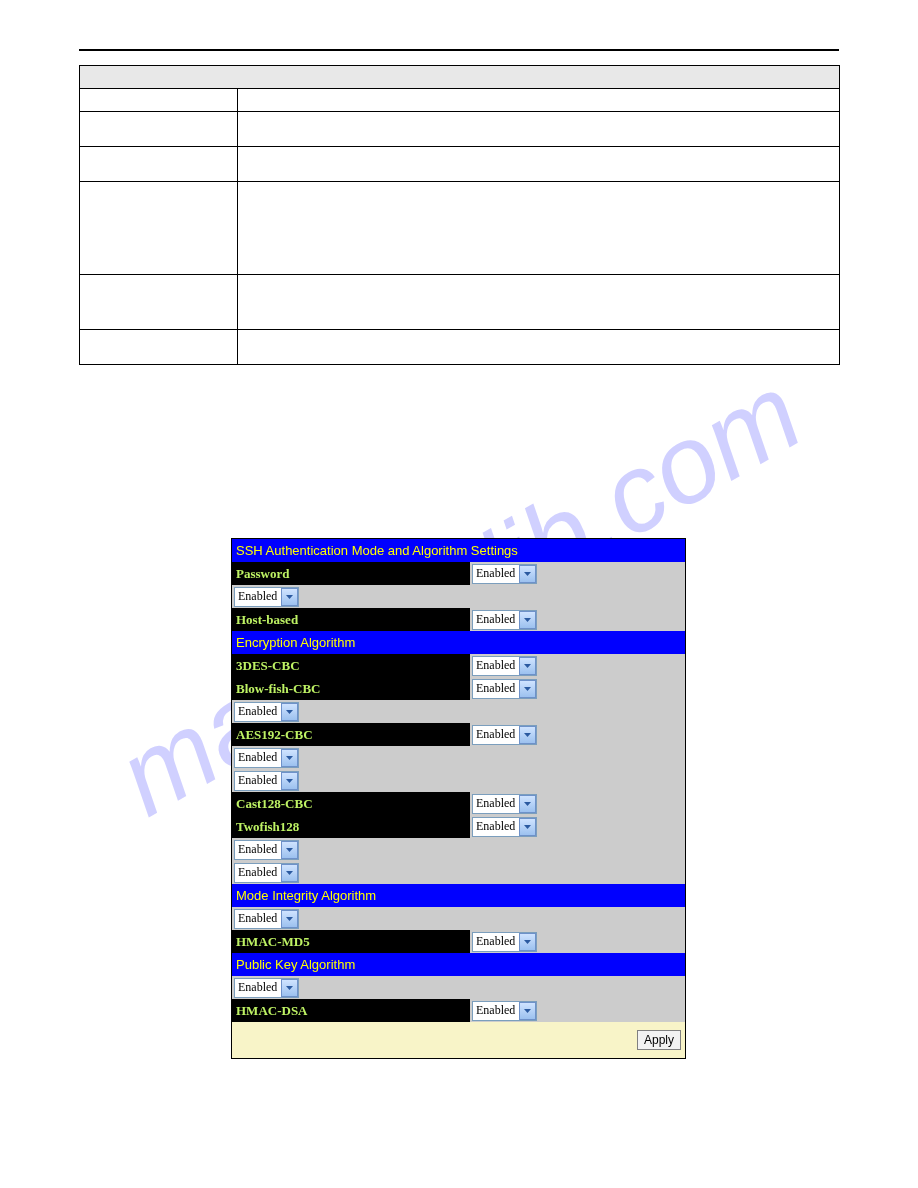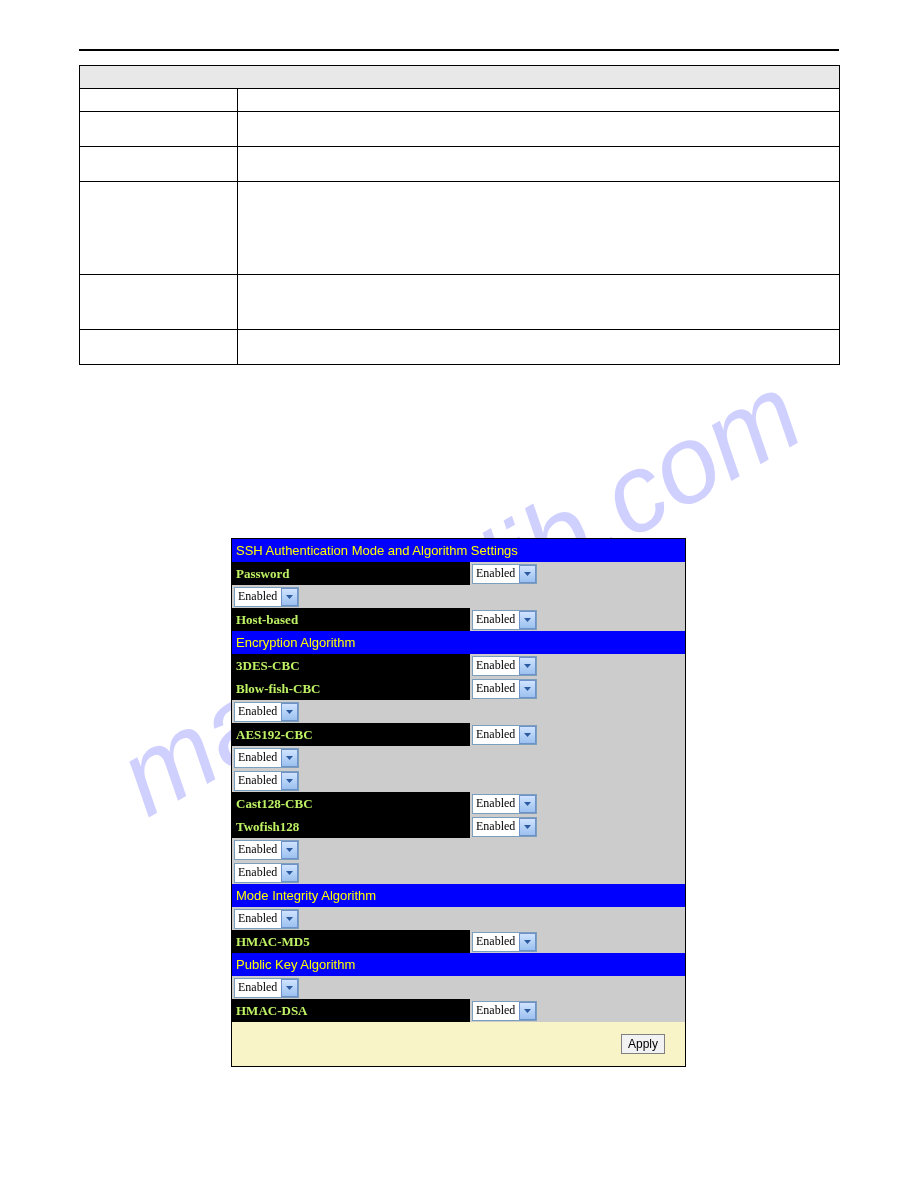--- a/index.html
+++ b/index.html
@@ -134,25 +134,25 @@
     margin-left: 4px;
     background: linear-gradient(#cfe3ff, #9cc1ef);
     border: 1px solid #6e91c9;
     display: inline-flex;
     align-items: center;
     justify-content: center;
   }
   .ssh-select .arrow-btn svg { display: block; }
   .ssh-footer {
     background: #f8f4c8;
-    height: 44px;
+    height: 36px;
     display: flex;
     align-items: center;
     justify-content: flex-end;
-    padding-right: 20px;
+    padding-right: 4px;
   }
   .apply-btn {
     background: #f2f2f2;
     border: 1px solid #808080;
     font-family: Arial, Helvetica, sans-serif;
     font-size: 12px;
     padding: 1px 6px;
     height: 20px;
     line-height: 16px;
   }

